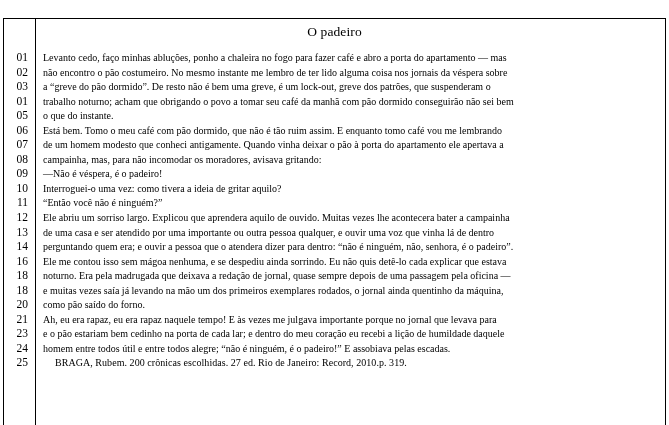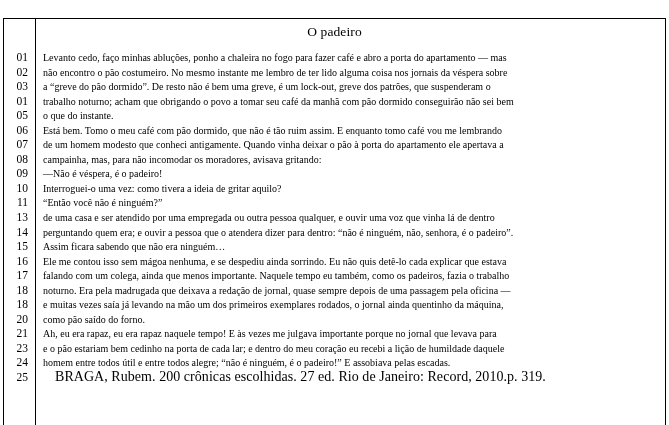--- a/index.html
+++ b/index.html
@@ -79,21 +79,21 @@
     flex: 1 1 auto;
     box-sizing: border-box;
     padding-left: 8px;
     padding-right: 6px;
     font-size: 10px;
     line-height: 14.55px;
     white-space: pre;
     overflow: hidden;
   }
   .linetext.src {
-    font-size: 14px;
+    font-size: 10px;
     letter-spacing: 0.05px;
     padding-left: 20px;
   }
 </style>
 </head>
 <body>
 
 <div class="page">
   <div class="doc-frame">
 
@@ -143,38 +143,34 @@
       </div>
       <div class="line">
         <div class="lineno">10</div>
         <div class="linetext">Interroguei-o uma vez: como tivera a ideia de gritar aquilo?</div>
       </div>
       <div class="line">
         <div class="lineno">11</div>
         <div class="linetext">“Então você não é ninguém?”</div>
       </div>
       <div class="line">
+        <div class="lineno">12</div>
+        <div class="linetext">Ele abriu um sorriso largo. Explicou que aprendera aquilo de ouvido. Muitas vezes lhe acontecera bater a campainha</div>
+      </div>
+      <div class="line">
         <div class="lineno">13</div>
-        <div class="linetext">de uma casa e ser atendido por uma empregada ou outra pessoa qualquer, e ouvir uma voz que vinha lá de dentro</div>
+        <div class="linetext">de uma casa e ser atendido por uma importante ou outra pessoa qualquer, e ouvir uma voz que vinha lá de dentro</div>
       </div>
       <div class="line">
         <div class="lineno">14</div>
         <div class="linetext">perguntando quem era; e ouvir a pessoa que o atendera dizer para dentro: “não é ninguém, não, senhora, é o padeiro”.</div>
       </div>
       <div class="line">
-        <div class="lineno">15</div>
-        <div class="linetext">Assim ficara sabendo que não era ninguém…</div>
-      </div>
-      <div class="line">
         <div class="lineno">16</div>
         <div class="linetext">Ele me contou isso sem mágoa nenhuma, e se despediu ainda sorrindo. Eu não quis detê-lo cada explicar que estava</div>
-      </div>
-      <div class="line">
-        <div class="lineno">17</div>
-        <div class="linetext">falando com um colega, ainda que menos importante. Naquele tempo eu também, como os padeiros, fazia o trabalho</div>
       </div>
       <div class="line">
         <div class="lineno">18</div>
         <div class="linetext">noturno. Era pela madrugada que deixava a redação de jornal, quase sempre depois de uma passagem pela oficina —</div>
       </div>
       <div class="line">
         <div class="lineno">18</div>
         <div class="linetext">e muitas vezes saía já levando na mão um dos primeiros exemplares rodados, o jornal ainda quentinho da máquina,</div>
       </div>
       <div class="line">

